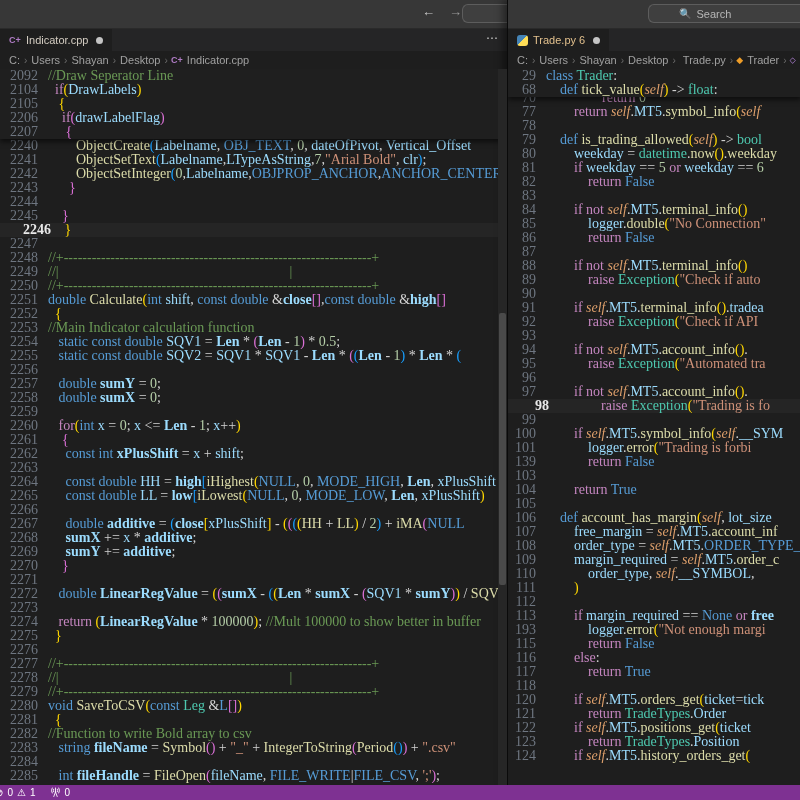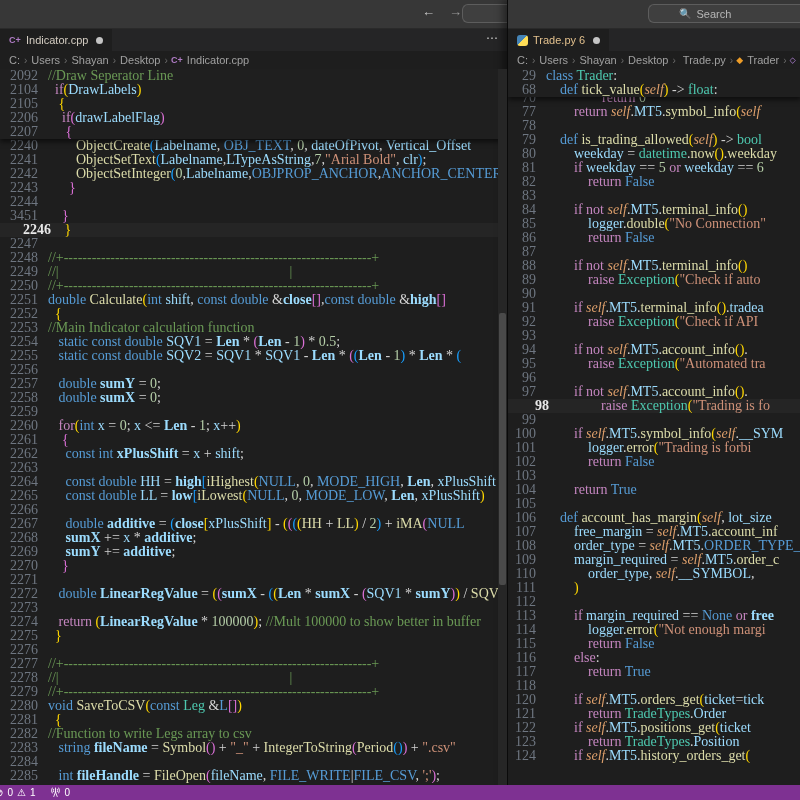--- a/index.html
+++ b/index.html
@@ -94,21 +94,21 @@
           <div class="row"><span class="gutter">2105</span><span class="code"><span class="tk tk-p">   </span><span class="tk tk-b1">{</span></span></div>
           <div class="row"><span class="gutter">2206</span><span class="code"><span class="tk tk-p">    </span><span class="tk tk-ct">if</span><span class="tk tk-b2">(</span><span class="tk tk-v">drawLabelFlag</span><span class="tk tk-b2">)</span></span></div>
           <div class="row"><span class="gutter">2207</span><span class="code"><span class="tk tk-p">     </span><span class="tk tk-b2">{</span></span></div>
         </div>
       <div class="rows" id="rows-left">
           <div class="row"><span class="gutter">2240</span><span class="code"><span class="tk tk-p">        </span><span class="tk tk-f">ObjectCreate</span><span class="tk tk-b3">(</span><span class="tk tk-v">Labelname</span><span class="tk tk-p">, </span><span class="tk tk-k2">OBJ_TEXT</span><span class="tk tk-p">, </span><span class="tk tk-n">0</span><span class="tk tk-p">, </span><span class="tk tk-v">dateOfPivot</span><span class="tk tk-p">, </span><span class="tk tk-v">Vertical_Offset</span></span></div>
           <div class="row"><span class="gutter">2241</span><span class="code"><span class="tk tk-p">        </span><span class="tk tk-f">ObjectSetText</span><span class="tk tk-b3">(</span><span class="tk tk-v">Labelname</span><span class="tk tk-p">,</span><span class="tk tk-v">LTypeAsString</span><span class="tk tk-p">,</span><span class="tk tk-n">7</span><span class="tk tk-p">,</span><span class="tk tk-s">"Arial Bold"</span><span class="tk tk-p">, </span><span class="tk tk-v">clr</span><span class="tk tk-b3">)</span><span class="tk tk-p">;</span></span></div>
           <div class="row"><span class="gutter">2242</span><span class="code"><span class="tk tk-p">        </span><span class="tk tk-f">ObjectSetInteger</span><span class="tk tk-b3">(</span><span class="tk tk-n">0</span><span class="tk tk-p">,</span><span class="tk tk-v">Labelname</span><span class="tk tk-p">,</span><span class="tk tk-k2">OBJPROP_ANCHOR</span><span class="tk tk-p">,</span><span class="tk tk-k2">ANCHOR_CENTER</span><span class="tk tk-b3">)</span><span class="tk tk-p">;</span></span></div>
           <div class="row"><span class="gutter">2243</span><span class="code"><span class="tk tk-p">      </span><span class="tk tk-b2">}</span></span></div>
           <div class="row"><span class="gutter">2244</span><span class="code"></span></div>
-          <div class="row"><span class="gutter">3451</span><span class="code"><span class="tk tk-p">    </span><span class="tk tk-b2">}</span></span></div>
+          <div class="row"><span class="gutter">2245</span><span class="code"><span class="tk tk-p">    </span><span class="tk tk-b2">}</span></span></div>
           <div class="row cur"><span class="gutter">2246</span><span class="code"><span class="tk tk-p"> </span><span class="tk tk-b1">}</span></span></div>
           <div class="row"><span class="gutter">2247</span><span class="code"></span></div>
           <div class="row"><span class="gutter">2248</span><span class="code"><span class="tk tk-c">//+------------------------------------------------------------------+</span></span></div>
           <div class="row"><span class="gutter">2249</span><span class="code"><span class="tk tk-c">//|                                                                  |</span></span></div>
           <div class="row"><span class="gutter">2250</span><span class="code"><span class="tk tk-c">//+------------------------------------------------------------------+</span></span></div>
           <div class="row"><span class="gutter">2251</span><span class="code"><span class="tk tk-k">double</span><span class="tk tk-p"> </span><span class="tk tk-f">Calculate</span><span class="tk tk-b1">(</span><span class="tk tk-k">int</span><span class="tk tk-p"> </span><span class="tk tk-v">shift</span><span class="tk tk-p">, </span><span class="tk tk-k">const</span><span class="tk tk-p"> </span><span class="tk tk-k">double</span><span class="tk tk-p"> </span><span class="tk tk-o">&amp;</span><span class="tk tk-vb">close</span><span class="tk tk-b2">[]</span><span class="tk tk-p">,</span><span class="tk tk-k">const</span><span class="tk tk-p"> </span><span class="tk tk-k">double</span><span class="tk tk-p"> </span><span class="tk tk-o">&amp;</span><span class="tk tk-vb">high</span><span class="tk tk-b2">[]</span></span></div>
           <div class="row"><span class="gutter">2252</span><span class="code"><span class="tk tk-p">  </span><span class="tk tk-b1">{</span></span></div>
           <div class="row"><span class="gutter">2253</span><span class="code"><span class="tk tk-c">//Main Indicator calculation function</span></span></div>
           <div class="row"><span class="gutter">2254</span><span class="code"><span class="tk tk-p">   </span><span class="tk tk-k">static</span><span class="tk tk-p"> </span><span class="tk tk-k">const</span><span class="tk tk-p"> </span><span class="tk tk-k">double</span><span class="tk tk-p"> </span><span class="tk tk-v">SQV1</span><span class="tk tk-o"> = </span><span class="tk tk-vb">Len</span><span class="tk tk-o"> * </span><span class="tk tk-b2">(</span><span class="tk tk-vb">Len</span><span class="tk tk-o"> - </span><span class="tk tk-n">1</span><span class="tk tk-b2">)</span><span class="tk tk-o"> * </span><span class="tk tk-n">0.5</span><span class="tk tk-p">;</span></span></div>
           <div class="row"><span class="gutter">2255</span><span class="code"><span class="tk tk-p">   </span><span class="tk tk-k">static</span><span class="tk tk-p"> </span><span class="tk tk-k">const</span><span class="tk tk-p"> </span><span class="tk tk-k">double</span><span class="tk tk-p"> </span><span class="tk tk-v">SQV2</span><span class="tk tk-o"> = </span><span class="tk tk-v">SQV1</span><span class="tk tk-o"> * </span><span class="tk tk-v">SQV1</span><span class="tk tk-o"> - </span><span class="tk tk-vb">Len</span><span class="tk tk-o"> * </span><span class="tk tk-b2">(</span><span class="tk tk-b3">(</span><span class="tk tk-vb">Len</span><span class="tk tk-o"> - </span><span class="tk tk-n">1</span><span class="tk tk-b3">)</span><span class="tk tk-o"> * </span><span class="tk tk-vb">Len</span><span class="tk tk-o"> * </span><span class="tk tk-b3">(</span></span></div>
@@ -131,21 +131,21 @@
           <div class="row"><span class="gutter">2272</span><span class="code"><span class="tk tk-p">   </span><span class="tk tk-k">double</span><span class="tk tk-p"> </span><span class="tk tk-vb">LinearRegValue</span><span class="tk tk-o"> = </span><span class="tk tk-b1">(</span><span class="tk tk-b2">(</span><span class="tk tk-vb">sumX</span><span class="tk tk-o"> - </span><span class="tk tk-b3">(</span><span class="tk tk-b1">(</span><span class="tk tk-vb">Len</span><span class="tk tk-o"> * </span><span class="tk tk-vb">sumX</span><span class="tk tk-o"> - </span><span class="tk tk-b2">(</span><span class="tk tk-v">SQV1</span><span class="tk tk-o"> * </span><span class="tk tk-vb">sumY</span><span class="tk tk-b2">)</span><span class="tk tk-b1">)</span><span class="tk tk-o"> / </span><span class="tk tk-f">SQV2</span></span></div>
           <div class="row"><span class="gutter">2273</span><span class="code"></span></div>
           <div class="row"><span class="gutter">2274</span><span class="code"><span class="tk tk-p">   </span><span class="tk tk-ct">return</span><span class="tk tk-p"> </span><span class="tk tk-b1">(</span><span class="tk tk-vb">LinearRegValue</span><span class="tk tk-o"> * </span><span class="tk tk-n">100000</span><span class="tk tk-b1">)</span><span class="tk tk-p">; </span><span class="tk tk-c">//Mult 100000 to show better in buffer</span></span></div>
           <div class="row"><span class="gutter">2275</span><span class="code"><span class="tk tk-p">  </span><span class="tk tk-b1">}</span></span></div>
           <div class="row"><span class="gutter">2276</span><span class="code"></span></div>
           <div class="row"><span class="gutter">2277</span><span class="code"><span class="tk tk-c">//+------------------------------------------------------------------+</span></span></div>
           <div class="row"><span class="gutter">2278</span><span class="code"><span class="tk tk-c">//|                                                                  |</span></span></div>
           <div class="row"><span class="gutter">2279</span><span class="code"><span class="tk tk-c">//+------------------------------------------------------------------+</span></span></div>
           <div class="row"><span class="gutter">2280</span><span class="code"><span class="tk tk-k">void</span><span class="tk tk-p"> </span><span class="tk tk-f">SaveToCSV</span><span class="tk tk-b1">(</span><span class="tk tk-k">const</span><span class="tk tk-p"> </span><span class="tk tk-t">Leg</span><span class="tk tk-p"> </span><span class="tk tk-o">&amp;</span><span class="tk tk-k">L</span><span class="tk tk-b2">[]</span><span class="tk tk-b1">)</span></span></div>
           <div class="row"><span class="gutter">2281</span><span class="code"><span class="tk tk-p">  </span><span class="tk tk-b1">{</span></span></div>
-          <div class="row"><span class="gutter">2282</span><span class="code"><span class="tk tk-c">//Function to write Legs array to csv</span></span></div>
+          <div class="row"><span class="gutter">2282</span><span class="code"><span class="tk tk-c">//Function to write Bold array to csv</span></span></div>
           <div class="row"><span class="gutter">2283</span><span class="code"><span class="tk tk-p">   </span><span class="tk tk-k">string</span><span class="tk tk-p"> </span><span class="tk tk-vb">fileName</span><span class="tk tk-o"> = </span><span class="tk tk-f">Symbol</span><span class="tk tk-b2">()</span><span class="tk tk-o"> + </span><span class="tk tk-s">"_"</span><span class="tk tk-o"> + </span><span class="tk tk-f">IntegerToString</span><span class="tk tk-b2">(</span><span class="tk tk-f">Period</span><span class="tk tk-b3">()</span><span class="tk tk-b2">)</span><span class="tk tk-o"> + </span><span class="tk tk-s">".csv"</span></span></div>
           <div class="row"><span class="gutter">2284</span><span class="code"></span></div>
           <div class="row"><span class="gutter">2285</span><span class="code"><span class="tk tk-p">   </span><span class="tk tk-k">int</span><span class="tk tk-p"> </span><span class="tk tk-vb">fileHandle</span><span class="tk tk-o"> = </span><span class="tk tk-f">FileOpen</span><span class="tk tk-b2">(</span><span class="tk tk-v">fileName</span><span class="tk tk-p">, </span><span class="tk tk-k2">FILE_WRITE</span><span class="tk tk-o">|</span><span class="tk tk-k2">FILE_CSV</span><span class="tk tk-p">, </span><span class="tk tk-s">';'</span><span class="tk tk-b2">)</span><span class="tk tk-p">;</span></span></div>
         </div>
       <div class="scrollbar">
           <div class="scroll-thumb"></div>
         </div>
     </div>
   </div>
 
@@ -191,33 +191,33 @@
           <div class="row"><span class="gutter">92</span><span class="code"><span class="tk tk-p">            </span><span class="tk tk-ct">raise</span><span class="tk tk-p"> </span><span class="tk tk-t">Exception</span><span class="tk tk-b1">(</span><span class="tk tk-s">"Check if API</span></span></div>
           <div class="row"><span class="gutter">93</span><span class="code"></span></div>
           <div class="row"><span class="gutter">94</span><span class="code"><span class="tk tk-p">        </span><span class="tk tk-ct">if</span><span class="tk tk-p"> </span><span class="tk tk-ct">not</span><span class="tk tk-p"> </span><span class="tk tk-self">self</span><span class="tk tk-p">.</span><span class="tk tk-v">MT5</span><span class="tk tk-p">.</span><span class="tk tk-f">account_info</span><span class="tk tk-b1">()</span><span class="tk tk-p">.</span></span></div>
           <div class="row"><span class="gutter">95</span><span class="code"><span class="tk tk-p">            </span><span class="tk tk-ct">raise</span><span class="tk tk-p"> </span><span class="tk tk-t">Exception</span><span class="tk tk-b1">(</span><span class="tk tk-s">"Automated tra</span></span></div>
           <div class="row"><span class="gutter">96</span><span class="code"></span></div>
           <div class="row"><span class="gutter">97</span><span class="code"><span class="tk tk-p">        </span><span class="tk tk-ct">if</span><span class="tk tk-p"> </span><span class="tk tk-ct">not</span><span class="tk tk-p"> </span><span class="tk tk-self">self</span><span class="tk tk-p">.</span><span class="tk tk-v">MT5</span><span class="tk tk-p">.</span><span class="tk tk-f">account_info</span><span class="tk tk-b1">()</span><span class="tk tk-p">.</span></span></div>
           <div class="row cur"><span class="gutter">98</span><span class="code"><span class="tk tk-p">            </span><span class="tk tk-ct">raise</span><span class="tk tk-p"> </span><span class="tk tk-t">Exception</span><span class="tk tk-b1">(</span><span class="tk tk-s">"Trading is fo</span></span></div>
           <div class="row"><span class="gutter">99</span><span class="code"></span></div>
           <div class="row"><span class="gutter">100</span><span class="code"><span class="tk tk-p">        </span><span class="tk tk-ct">if</span><span class="tk tk-p"> </span><span class="tk tk-self">self</span><span class="tk tk-p">.</span><span class="tk tk-v">MT5</span><span class="tk tk-p">.</span><span class="tk tk-f">symbol_info</span><span class="tk tk-b1">(</span><span class="tk tk-self">self</span><span class="tk tk-p">.</span><span class="tk tk-v">__SYM</span></span></div>
           <div class="row"><span class="gutter">101</span><span class="code"><span class="tk tk-p">            </span><span class="tk tk-v">logger</span><span class="tk tk-p">.</span><span class="tk tk-f">error</span><span class="tk tk-b1">(</span><span class="tk tk-s">"Trading is forbi</span></span></div>
-          <div class="row"><span class="gutter">102</span><span class="code"><span class="tk tk-p">            </span><span class="tk tk-ct">return</span><span class="tk tk-p"> </span><span class="tk tk-k">False</span></span></div>
+          <div class="row"><span class="gutter">139</span><span class="code"><span class="tk tk-p">            </span><span class="tk tk-ct">return</span><span class="tk tk-p"> </span><span class="tk tk-k">False</span></span></div>
           <div class="row"><span class="gutter">103</span><span class="code"></span></div>
           <div class="row"><span class="gutter">104</span><span class="code"><span class="tk tk-p">        </span><span class="tk tk-ct">return</span><span class="tk tk-p"> </span><span class="tk tk-k">True</span></span></div>
           <div class="row"><span class="gutter">105</span><span class="code"></span></div>
           <div class="row"><span class="gutter">106</span><span class="code"><span class="tk tk-p">    </span><span class="tk tk-k">def</span><span class="tk tk-p"> </span><span class="tk tk-f">account_has_margin</span><span class="tk tk-b1">(</span><span class="tk tk-self">self</span><span class="tk tk-p">, </span><span class="tk tk-v">lot_size</span></span></div>
           <div class="row"><span class="gutter">107</span><span class="code"><span class="tk tk-p">        </span><span class="tk tk-v">free_margin</span><span class="tk tk-o"> = </span><span class="tk tk-self">self</span><span class="tk tk-p">.</span><span class="tk tk-v">MT5</span><span class="tk tk-p">.</span><span class="tk tk-f">account_inf</span></span></div>
           <div class="row"><span class="gutter">108</span><span class="code"><span class="tk tk-p">        </span><span class="tk tk-v">order_type</span><span class="tk tk-o"> = </span><span class="tk tk-self">self</span><span class="tk tk-p">.</span><span class="tk tk-v">MT5</span><span class="tk tk-p">.</span><span class="tk tk-k2">ORDER_TYPE_B</span></span></div>
           <div class="row"><span class="gutter">109</span><span class="code"><span class="tk tk-p">        </span><span class="tk tk-v">margin_required</span><span class="tk tk-o"> = </span><span class="tk tk-self">self</span><span class="tk tk-p">.</span><span class="tk tk-v">MT5</span><span class="tk tk-p">.</span><span class="tk tk-f">order_c</span></span></div>
           <div class="row"><span class="gutter">110</span><span class="code"><span class="tk tk-p">            </span><span class="tk tk-v">order_type</span><span class="tk tk-p">, </span><span class="tk tk-self">self</span><span class="tk tk-p">.</span><span class="tk tk-v">__SYMBOL</span><span class="tk tk-p">, </span></span></div>
           <div class="row"><span class="gutter">111</span><span class="code"><span class="tk tk-p">        </span><span class="tk tk-b1">)</span></span></div>
           <div class="row"><span class="gutter">112</span><span class="code"></span></div>
           <div class="row"><span class="gutter">113</span><span class="code"><span class="tk tk-p">        </span><span class="tk tk-ct">if</span><span class="tk tk-p"> </span><span class="tk tk-v">margin_required</span><span class="tk tk-o"> == </span><span class="tk tk-k">None</span><span class="tk tk-p"> </span><span class="tk tk-ct">or</span><span class="tk tk-p"> </span><span class="tk tk-vb">free</span></span></div>
-          <div class="row"><span class="gutter">114</span><span class="code"><span class="tk tk-p">            </span><span class="tk tk-v">logger</span><span class="tk tk-p">.</span><span class="tk tk-f">error</span><span class="tk tk-b1">(</span><span class="tk tk-s">"Not enough margi</span></span></div>
+          <div class="row"><span class="gutter">193</span><span class="code"><span class="tk tk-p">            </span><span class="tk tk-v">logger</span><span class="tk tk-p">.</span><span class="tk tk-f">error</span><span class="tk tk-b1">(</span><span class="tk tk-s">"Not enough margi</span></span></div>
           <div class="row"><span class="gutter">115</span><span class="code"><span class="tk tk-p">            </span><span class="tk tk-ct">return</span><span class="tk tk-p"> </span><span class="tk tk-k">False</span></span></div>
           <div class="row"><span class="gutter">116</span><span class="code"><span class="tk tk-p">        </span><span class="tk tk-ct">else</span><span class="tk tk-p">:</span></span></div>
           <div class="row"><span class="gutter">117</span><span class="code"><span class="tk tk-p">            </span><span class="tk tk-ct">return</span><span class="tk tk-p"> </span><span class="tk tk-k">True</span></span></div>
           <div class="row"><span class="gutter">118</span><span class="code"></span></div>
           <div class="row"><span class="gutter">120</span><span class="code"><span class="tk tk-p">        </span><span class="tk tk-ct">if</span><span class="tk tk-p"> </span><span class="tk tk-self">self</span><span class="tk tk-p">.</span><span class="tk tk-v">MT5</span><span class="tk tk-p">.</span><span class="tk tk-f">orders_get</span><span class="tk tk-b1">(</span><span class="tk tk-v">ticket</span><span class="tk tk-o">=</span><span class="tk tk-v">tick</span></span></div>
           <div class="row"><span class="gutter">121</span><span class="code"><span class="tk tk-p">            </span><span class="tk tk-ct">return</span><span class="tk tk-p"> </span><span class="tk tk-t">TradeTypes</span><span class="tk tk-p">.</span><span class="tk tk-v">Order</span></span></div>
           <div class="row"><span class="gutter">122</span><span class="code"><span class="tk tk-p">        </span><span class="tk tk-ct">if</span><span class="tk tk-p"> </span><span class="tk tk-self">self</span><span class="tk tk-p">.</span><span class="tk tk-v">MT5</span><span class="tk tk-p">.</span><span class="tk tk-f">positions_get</span><span class="tk tk-b1">(</span><span class="tk tk-v">ticket</span></span></div>
           <div class="row"><span class="gutter">123</span><span class="code"><span class="tk tk-p">            </span><span class="tk tk-ct">return</span><span class="tk tk-p"> </span><span class="tk tk-t">TradeTypes</span><span class="tk tk-p">.</span><span class="tk tk-v">Position</span></span></div>
           <div class="row"><span class="gutter">124</span><span class="code"><span class="tk tk-p">        </span><span class="tk tk-ct">if</span><span class="tk tk-p"> </span><span class="tk tk-self">self</span><span class="tk tk-p">.</span><span class="tk tk-v">MT5</span><span class="tk tk-p">.</span><span class="tk tk-f">history_orders_get</span><span class="tk tk-b1">(</span></span></div>
         </div>

